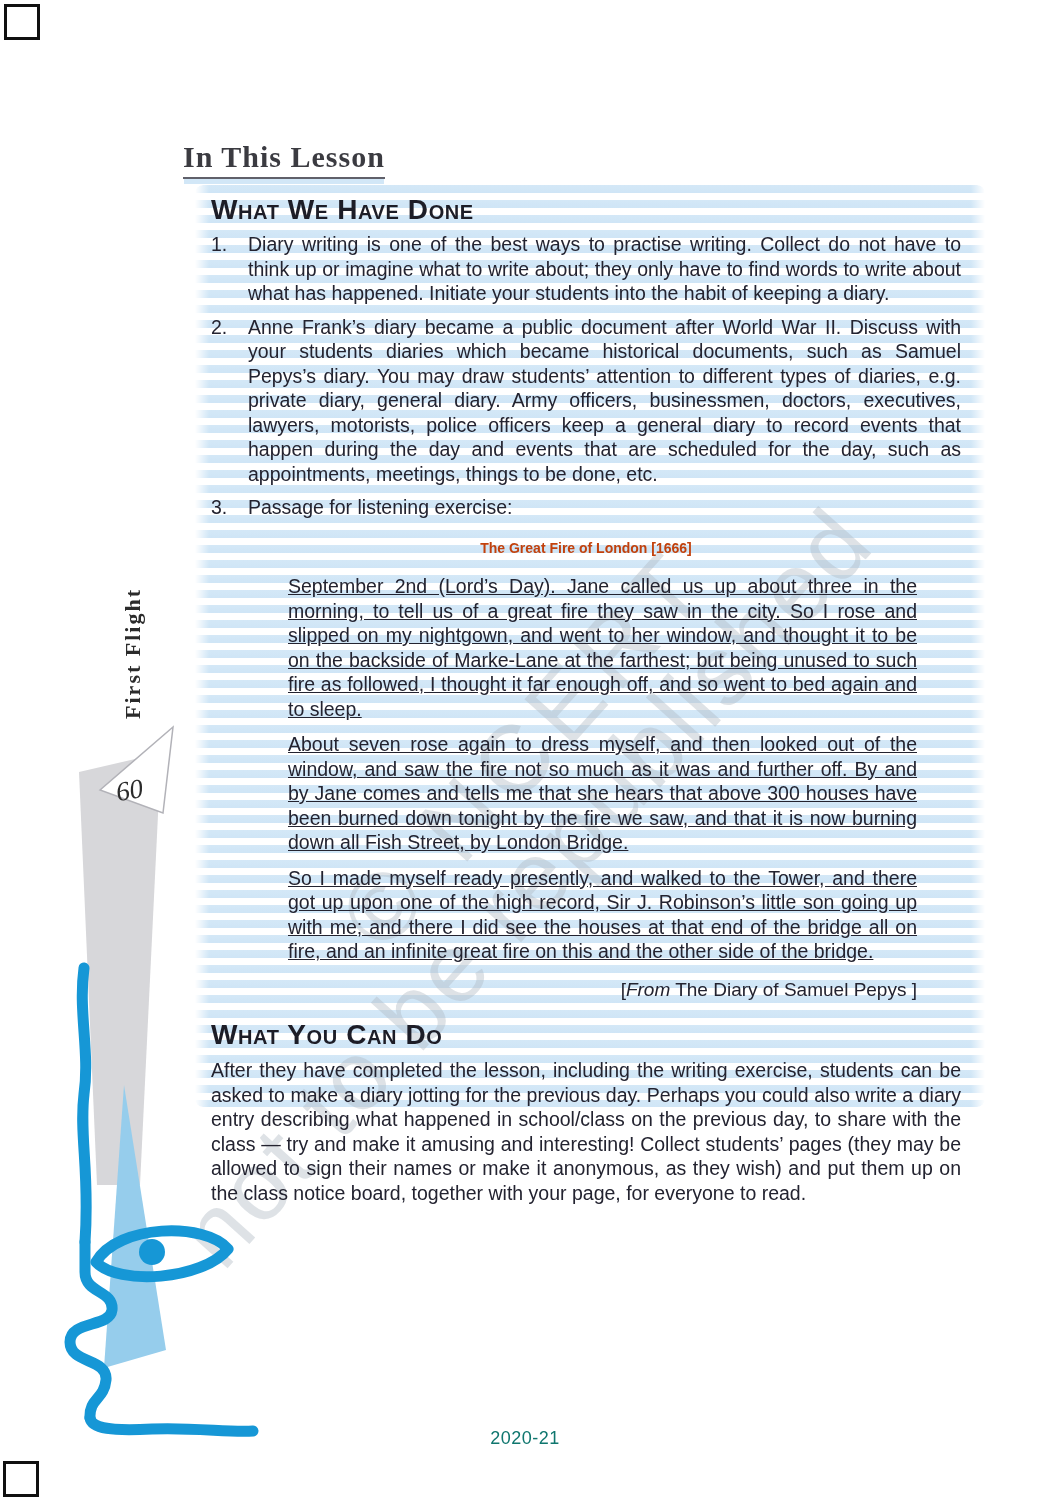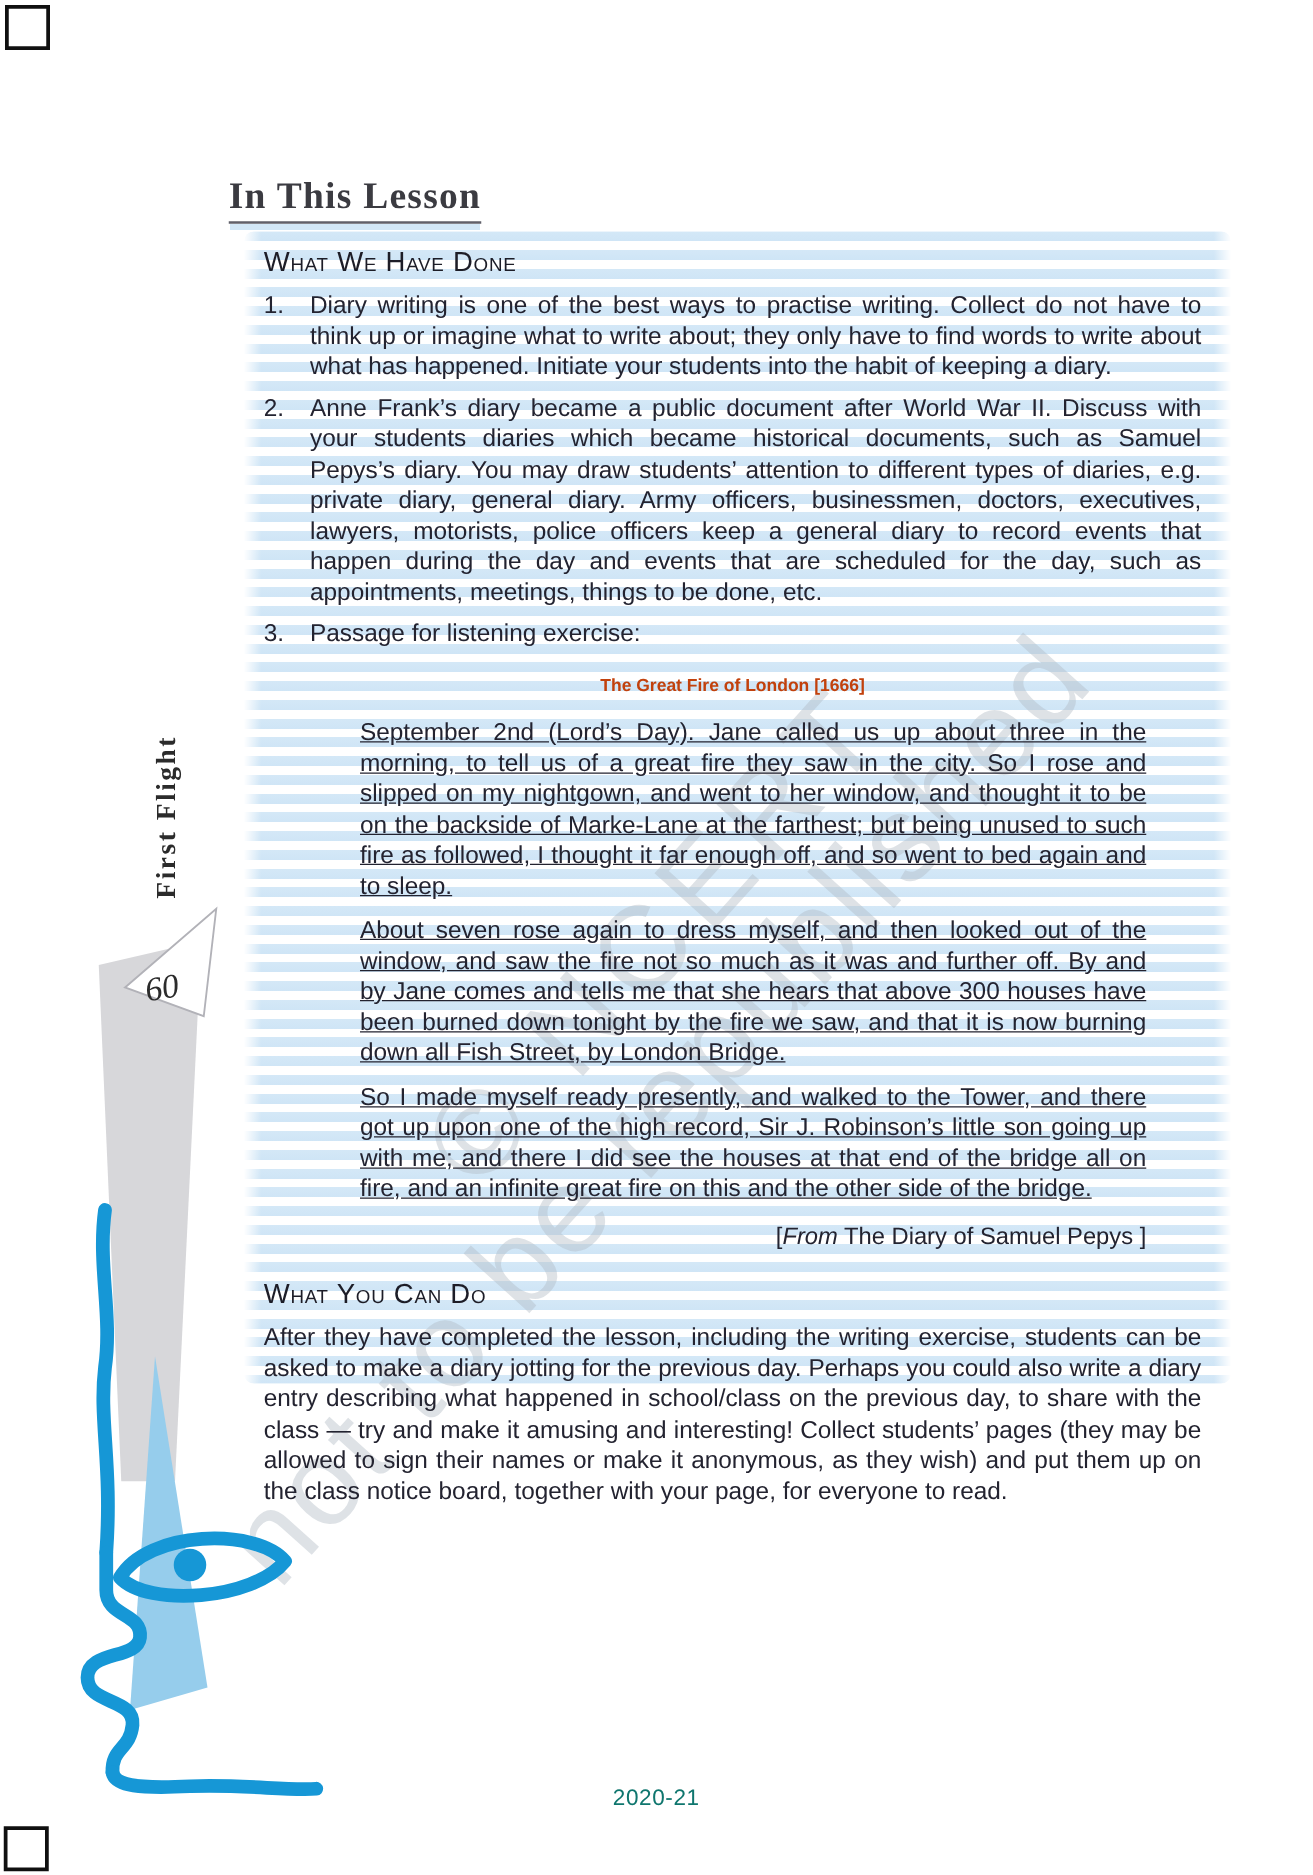--- a/index.html
+++ b/index.html
@@ -38,21 +38,21 @@
   .wm1{top:700px;font-size:96px;letter-spacing:10px;transform:rotate(-48deg);}
   .wm2{top:838px;font-size:98px;letter-spacing:3px;transform:rotate(-48deg);}
 
   
   .content{
     position:absolute;left:195px;top:185px;width:790px;z-index:4;
     padding:12px 24px 0 16px;box-sizing:border-box;
     font-size:19.5px;line-height:24.5px;
   }
   .sec-heading{
-    font-variant:small-caps;font-weight:normal;font-size:22px;letter-spacing:0.6px;
+    font-variant:small-caps;font-weight:bold;font-size:28px;letter-spacing:0.6px;
     color:#1d1d27;margin:0 0 9px 0;line-height:26px;
   }
   .num-item{display:flex;margin:0 0 9px 0;}
   .num-item .num{flex:0 0 37px;}
   .num-item .itxt{flex:1;text-align:justify;}
   .passage-title{
     text-align:center;font-weight:bold;font-size:14px;margin:16px 0 14px 0;color:#c2410c;
   }
   .diary-para{margin:0 44px 11px 77px;text-align:justify;text-decoration:underline;}
   .attribution{margin:14px 44px 20px 77px;text-align:right;font-size:19px;}

